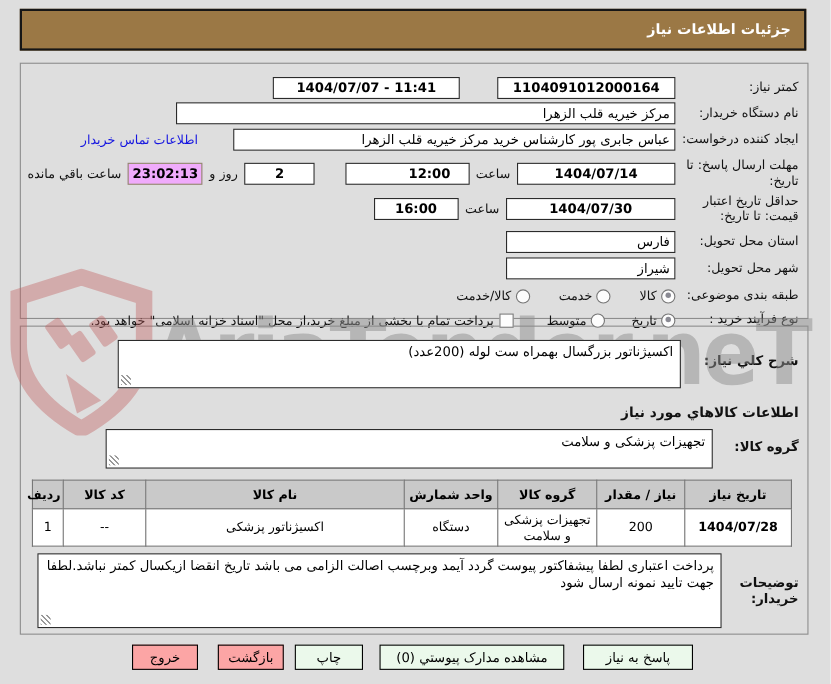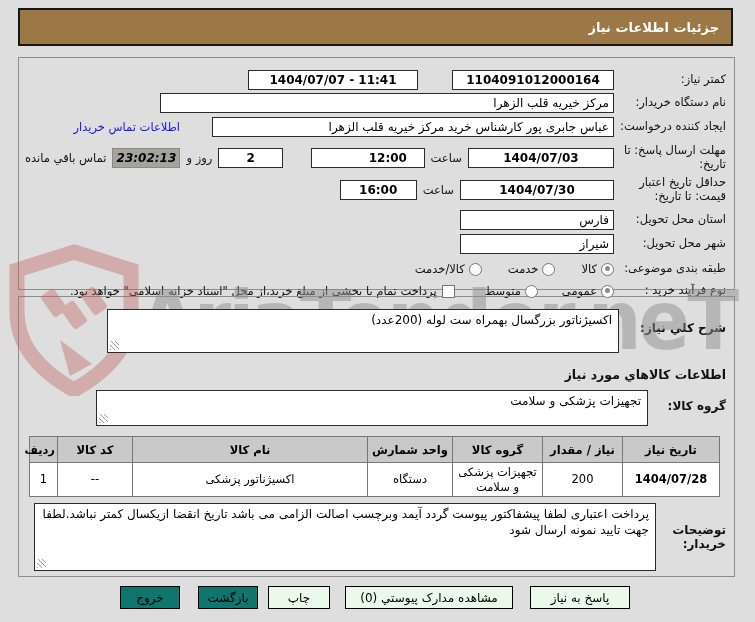--- a/index.html
+++ b/index.html
@@ -25,21 +25,21 @@
   .lbl{width:112px;flex:none;font-size:11.5px;color:#111;line-height:1.2;white-space:nowrap;}
   .lbl.wrap{white-space:normal;}
   .lbl.b{font-weight:bold;font-size:12px;}
   .small-lbl{font-size:11.5px;color:#111;margin:0 6px;white-space:nowrap;}
 
   .tbox{height:18px;border:1px solid #2b2b2b;background:#fff;font-size:12px;
     display:flex;align-items:center;position:relative;z-index:2;box-sizing:content-box;
     padding:0 4px;color:#000;}
   .center{justify-content:center;}
   .num{font-weight:600;direction:ltr;}
-  .yellow{background:#a3a3a3;border-color:#8f8d6a;font-weight:600;font-style:italic;}
+  .yellow{background:#f0abfc;border-color:#8f8d6a;font-weight:600;}
 
   .tarea{border:1px solid #2b2b2b;background:#fff;position:relative;z-index:2;
     font-size:12px;color:#000;box-sizing:border-box;padding:2px 6px;line-height:1.35;}
   .grip{position:absolute;left:2px;bottom:2px;width:9px;height:9px;z-index:3;
     background:repeating-linear-gradient(45deg,#999 0 1px,transparent 1px 3.2px);}
 
   .link{color:#1515e0;font-size:11.5px;white-space:nowrap;cursor:pointer;z-index:2;position:relative;}
 
   .radio{width:11px;height:11px;border-radius:50%;border:1px solid #767676;background:#fdfdfd;
     flex:none;position:relative;z-index:2;margin-left:4px;}
@@ -55,21 +55,21 @@
     table-layout:fixed;width:690px;}
   table.goods th{background:#c9c9c9;border:1px solid #777;font-size:11.5px;font-weight:bold;
     color:#000;height:25px;text-align:center;padding:0 2px;}
   table.goods td{background:#fff;border:1px solid #777;font-size:11.5px;color:#000;
     height:33px;text-align:center;padding:0 2px;line-height:1.25;}
 
   .btn{position:absolute;top:586px;height:23px;border:1px solid #000;z-index:2;
     display:flex;align-items:center;justify-content:center;font-size:12px;color:#000;
     cursor:pointer;box-sizing:border-box;}
   .btn.green{background:#ebf9eb;}
-  .btn.pink{background:#0f766e;}
+  .btn.pink{background:#fca5a5;}
 </style>
 </head>
 <body>
 
 <div id="screen">
 
   <div class="wm-text">AriaTender.neT</div>
   <div class="wm-shield">
     <svg width="132" height="152" viewBox="0 0 132 152">
       <path d="M66 8 L123 26 V68 Q123 114 66 146 Q9 114 9 68 V26 Z" fill="none" stroke="#c05a5a" stroke-width="15"></path>
@@ -101,28 +101,28 @@
     </div>
 
     <div class="frow" style="margin-top:4px;">
       <span class="lbl">ایجاد کننده درخواست:</span>
       <div class="tbox" style="width:392px;">عباس جابری پور کارشناس خرید مرکز خیریه قلب الزهرا</div>
       <span class="link" style="margin-right:32px;">اطلاعات تماس خریدار</span>
     </div>
 
     <div class="frow" style="margin-top:7px;height:28px;">
       <span class="lbl wrap">مهلت ارسال پاسخ: تا تاریخ:</span>
-      <div class="tbox center num" style="width:144px;">1404/07/03</div>
+      <div class="tbox center num" style="width:144px;">1404/07/14</div>
       <span class="small-lbl">ساعت</span>
       <div class="tbox center num" style="width:67px;padding-left:44px;">12:00</div>
       <div style="width:28px;flex:none;"></div>
       <div class="tbox center num" style="width:58px;">2</div>
       <span class="small-lbl">روز و</span>
       <div class="tbox center num yellow" style="width:58px;">23:02:13</div>
-      <span class="small-lbl">تماس باقي مانده</span>
+      <span class="small-lbl">ساعت باقي مانده</span>
     </div>
 
     <div class="frow" style="margin-top:4px;height:28px;">
       <span class="lbl wrap">حداقل تاریخ اعتبار قیمت: تا تاریخ:</span>
       <div class="tbox center num" style="width:144px;">1404/07/30</div>
       <span class="small-lbl">ساعت</span>
       <div class="tbox center num" style="width:67px;">16:00</div>
     </div>
 
     <div class="frow" style="margin-top:6px;">
@@ -141,21 +141,21 @@
       <span class="optlbl" style="margin-left:26px;">کالا</span>
       <span class="radio"></span>
       <span class="optlbl" style="margin-left:26px;">خدمت</span>
       <span class="radio"></span>
       <span class="optlbl">کالا/خدمت</span>
     </div>
 
     <div class="frow" style="margin-top:8px;">
       <span class="lbl">نوع فرآیند خرید :</span>
       <span class="radio sel"></span>
-      <span class="optlbl" style="margin-left:24px;">عمومی</span>
+      <span class="optlbl" style="margin-left:24px;">تاریخ</span>
       <span class="radio"></span>
       <span class="optlbl" style="margin-left:30px;">متوسط</span>
       <span class="checkbox"></span>
       <span class="optlbl">پرداخت تمام یا بخشی از مبلغ خرید،از محل "اسناد خزانه اسلامی" خواهد بود.</span>
     </div>
   </div>
 
   <div class="panel" id="panel-goods">
 
     <div class="frow" style="margin-top:12px;align-items:flex-start;">

